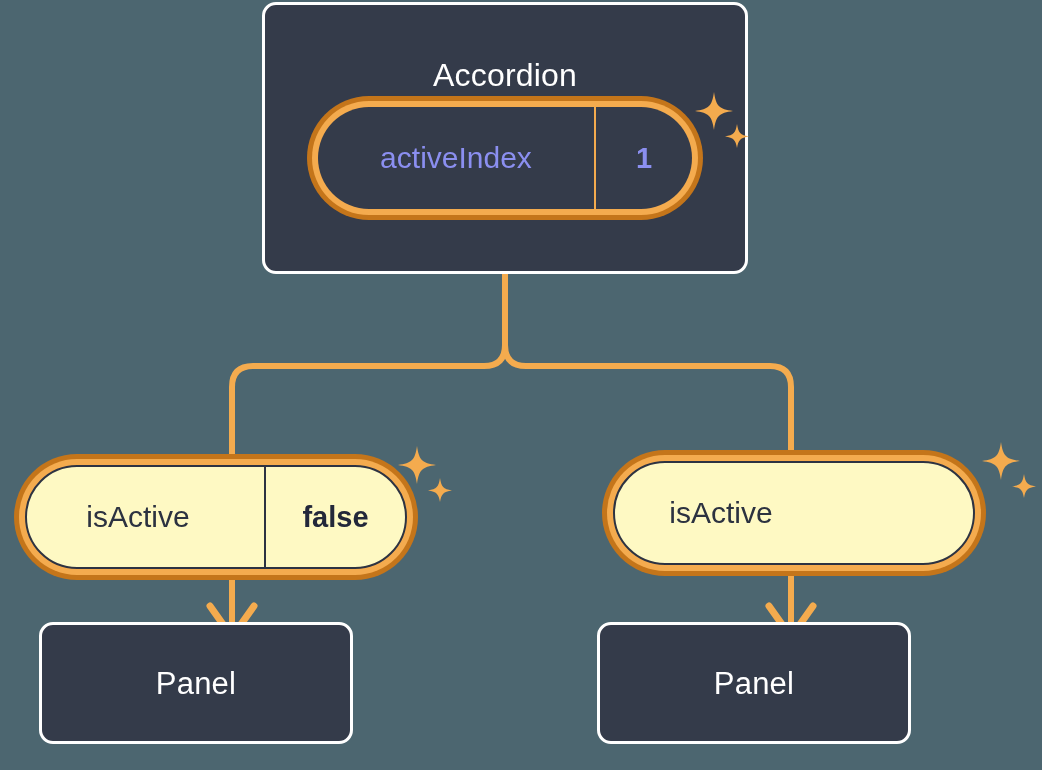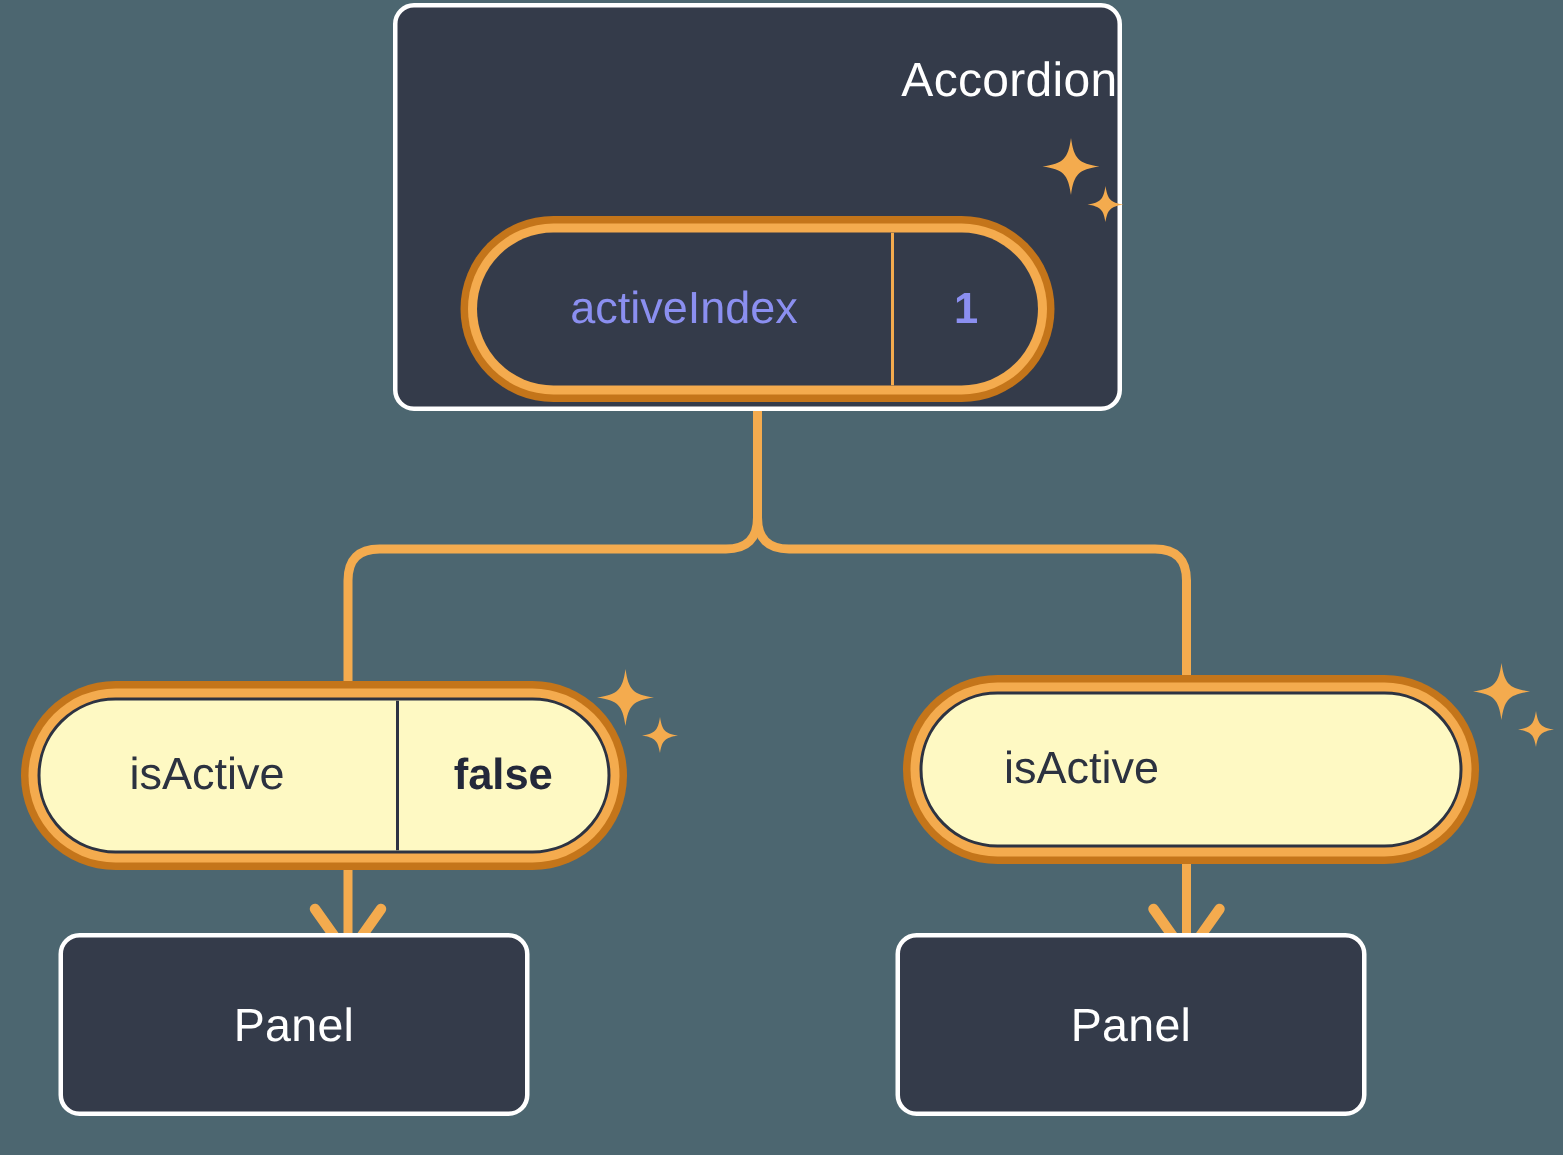--- a/index.html
+++ b/index.html
@@ -49,23 +49,22 @@
     white-space: nowrap;
   }
 
   #accordion-box {
     left: 262px;
     top: 2px;
     width: 486px;
     height: 272px;
   }
   #accordion-title {
-    top: 30px;
+    top: 52px;
     font-size: 32px;
-    text-align: right;
   }
 
   .panel-box {
     width: 314px;
     height: 122px;
     top: 622px;
   }
   #panel-box-left  { left: 39px; }
   #panel-box-right { left: 597px; }
   .panel-title {
@@ -143,21 +142,20 @@
     font-weight: 700;
     border-left: 2px solid #2d3342;
     margin-left: 15px;
   }
 
   #pill-active-index {
     left: 307px;
     top: 96px;
     width: 396px;
     height: 124px;
-    margin-top: 48px;
   }
   #pill-active-index .pill-key { flex: 0 0 276px; }
   #pill-active-index .pill-val { flex: 1 1 auto; }
 
   #pill-is-active-left {
     left: 14px;
     top: 454px;
     width: 404px;
     height: 126px;
   }

